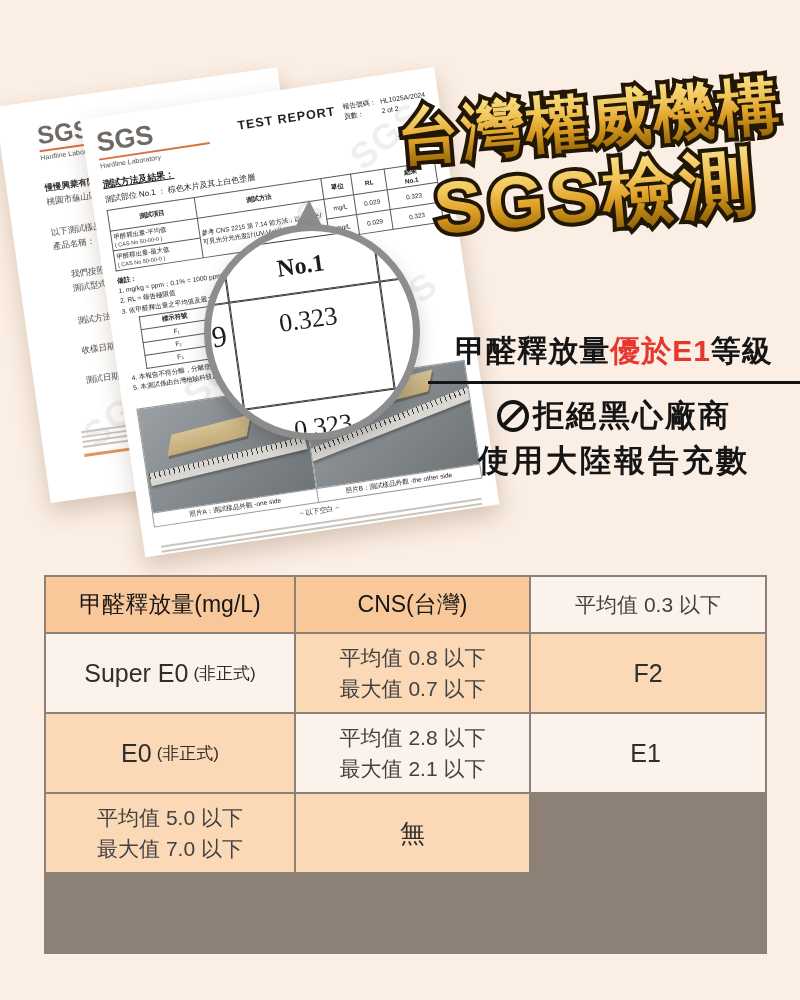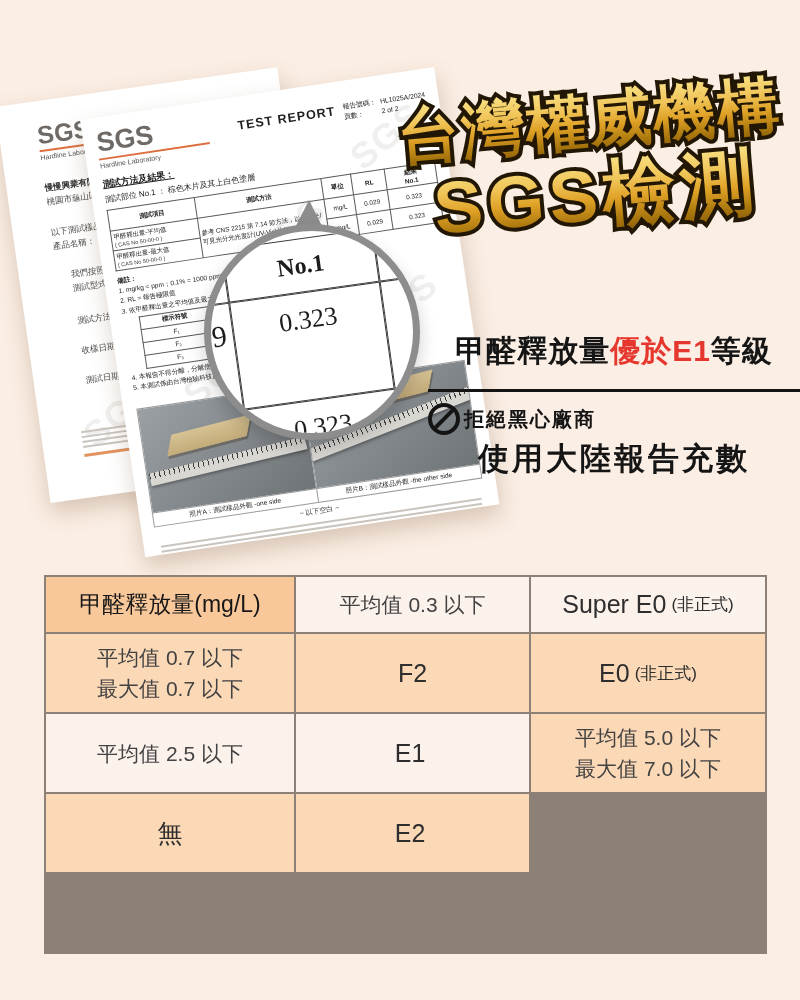--- a/index.html
+++ b/index.html
@@ -81,23 +81,23 @@
   .gold{position:relative;display:block;font-weight:bold;
     background:linear-gradient(180deg,#f9e287 0%,#f0c457 32%,#dfa126 56%,#b07c10 80%,#8a5e06 100%);
     -webkit-background-clip:text;background-clip:text;color:transparent;-webkit-text-fill-color:transparent;}
   .gold::before{content:attr(data-text);position:absolute;left:0;top:0;width:100%;z-index:-1;
     color:#221604;-webkit-text-fill-color:#221604;-webkit-text-stroke:8px #221604;background:none;}
   .gold-1{font-size:62px;line-height:1.08;letter-spacing:2px;}
   .gold-2{font-size:73px;line-height:1.05;letter-spacing:5px;margin-top:2px;}
 
   
   .claims{position:absolute;left:428px;top:331px;width:372px;z-index:5;text-align:center;color:#151515;}
-  .claim-1{font-size:30px;font-weight:600;letter-spacing:1px;padding-bottom:17px;border-bottom:3px solid #141414;white-space:nowrap;}
+  .claim-1{font-size:30px;font-weight:600;letter-spacing:1px;padding-bottom:9px;border-bottom:3px solid #141414;white-space:nowrap;}
   .claim-1 .hl{font-weight:800;}
-  .claim-2{margin-top:11px;font-size:20px;font-weight:800;display:flex;align-items:center;letter-spacing:2px;}
+  .claim-2{margin-top:11px;font-size:31px;font-weight:800;display:flex;justify-content:center;align-items:center;letter-spacing:2px;}
   .no-icon{width:24px;height:24px;border:4px solid #141414;border-radius:50%;position:relative;display:inline-block;margin-right:4px;flex:none;}
   .no-icon::before{content:"";position:absolute;left:-3px;top:10px;width:30px;height:4px;background:#141414;transform:rotate(-45deg);}
   .claim-3{margin-top:3px;font-size:31px;font-weight:800;letter-spacing:3px;}
   .claim-4{margin-top:7px;font-size:29px;font-weight:400;color:#4e4e4e;letter-spacing:1px;white-space:nowrap;}
 
   
   .std-table{position:absolute;left:44px;top:575px;z-index:5;display:grid;
     grid-template-columns:248px 233px 234px;grid-template-rows:55px 78px 78px 78px 78px;
     gap:2px;background:#8d8076;border:2px solid #8d8076;}
   .std-cell{background:#fcf2ec;display:flex;align-items:center;justify-content:center;color:#3c3c3c;}
@@ -284,51 +284,49 @@
     </div>
     <div class="claim-2">
       <span class="no-icon"></span>
       <span>拒絕黑心廠商</span>
     </div>
     <div class="claim-3">使用大陸報告充數</div>
   </div>
 
   <div class="std-table">
     <div class="std-cell head">甲醛釋放量(mg/L)</div>
+    <div class="std-cell head">CNS(台灣)</div>
 
     <div class="std-cell std-c1">
       <div>平均值 0.3 以下</div>
     </div>
     <div class="std-cell std-c3">
       <span>Super  E0</span>
       <span class="note">(非正式)</span>
     </div>
 
     <div class="std-cell std-c1 shade">
-      <div>平均值 0.7 以下</div>
+      <div>平均值 0.8 以下</div>
       <div>最大值 0.7 以下</div>
     </div>
     <div class="std-cell std-c2 shade">F2</div>
     <div class="std-cell std-c3 shade">
       <span>E0</span>
       <span class="note">(非正式)</span>
     </div>
 
     <div class="std-cell std-c1">
-      <div>平均值 2.5 以下</div>
+      <div>平均值 2.8 以下</div>
+      <div>最大值 2.1 以下</div>
     </div>
     <div class="std-cell std-c3">
       <span>E1</span>
       <span class="note"></span>
     </div>
 
     <div class="std-cell std-c1 shade">
       <div>平均值 5.0 以下</div>
       <div>最大值 7.0 以下</div>
     </div>
     <div class="std-cell std-c2 shade">無</div>
-    <div class="std-cell std-c3 shade">
-      <span>E2</span>
-      <span class="note"></span>
-    </div>
   </div>
 
 </div>
 
 </body></html>

